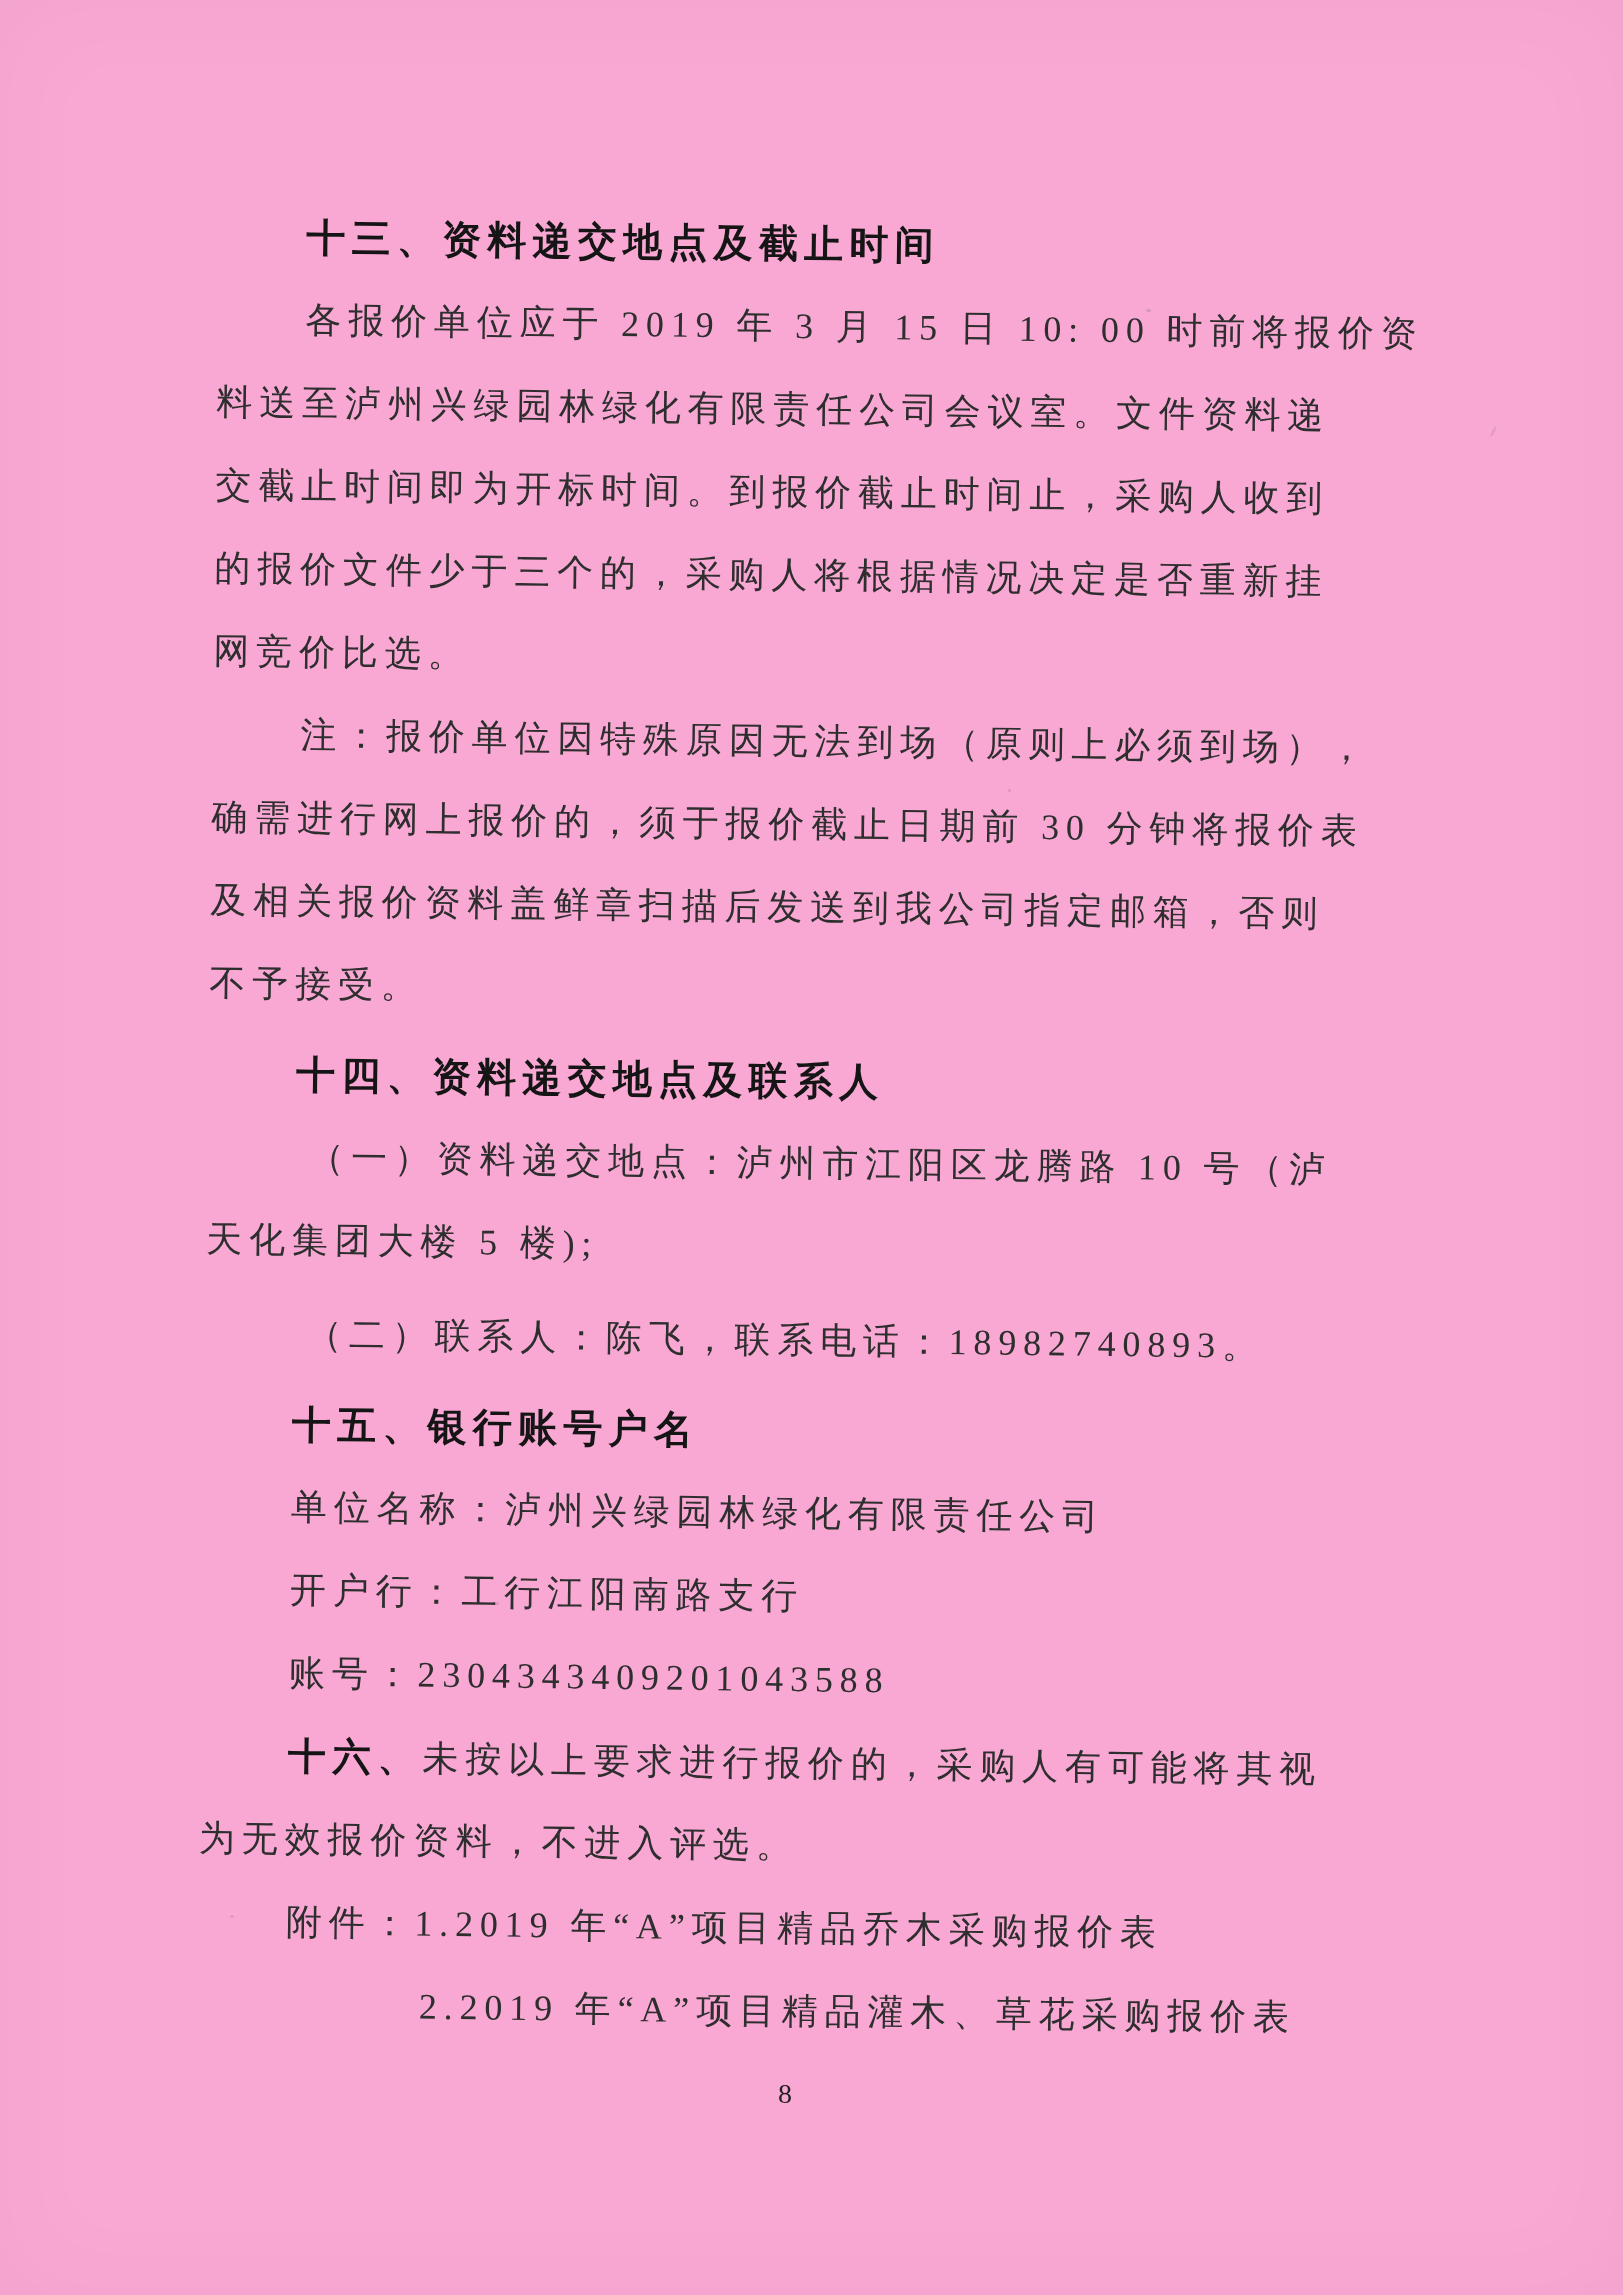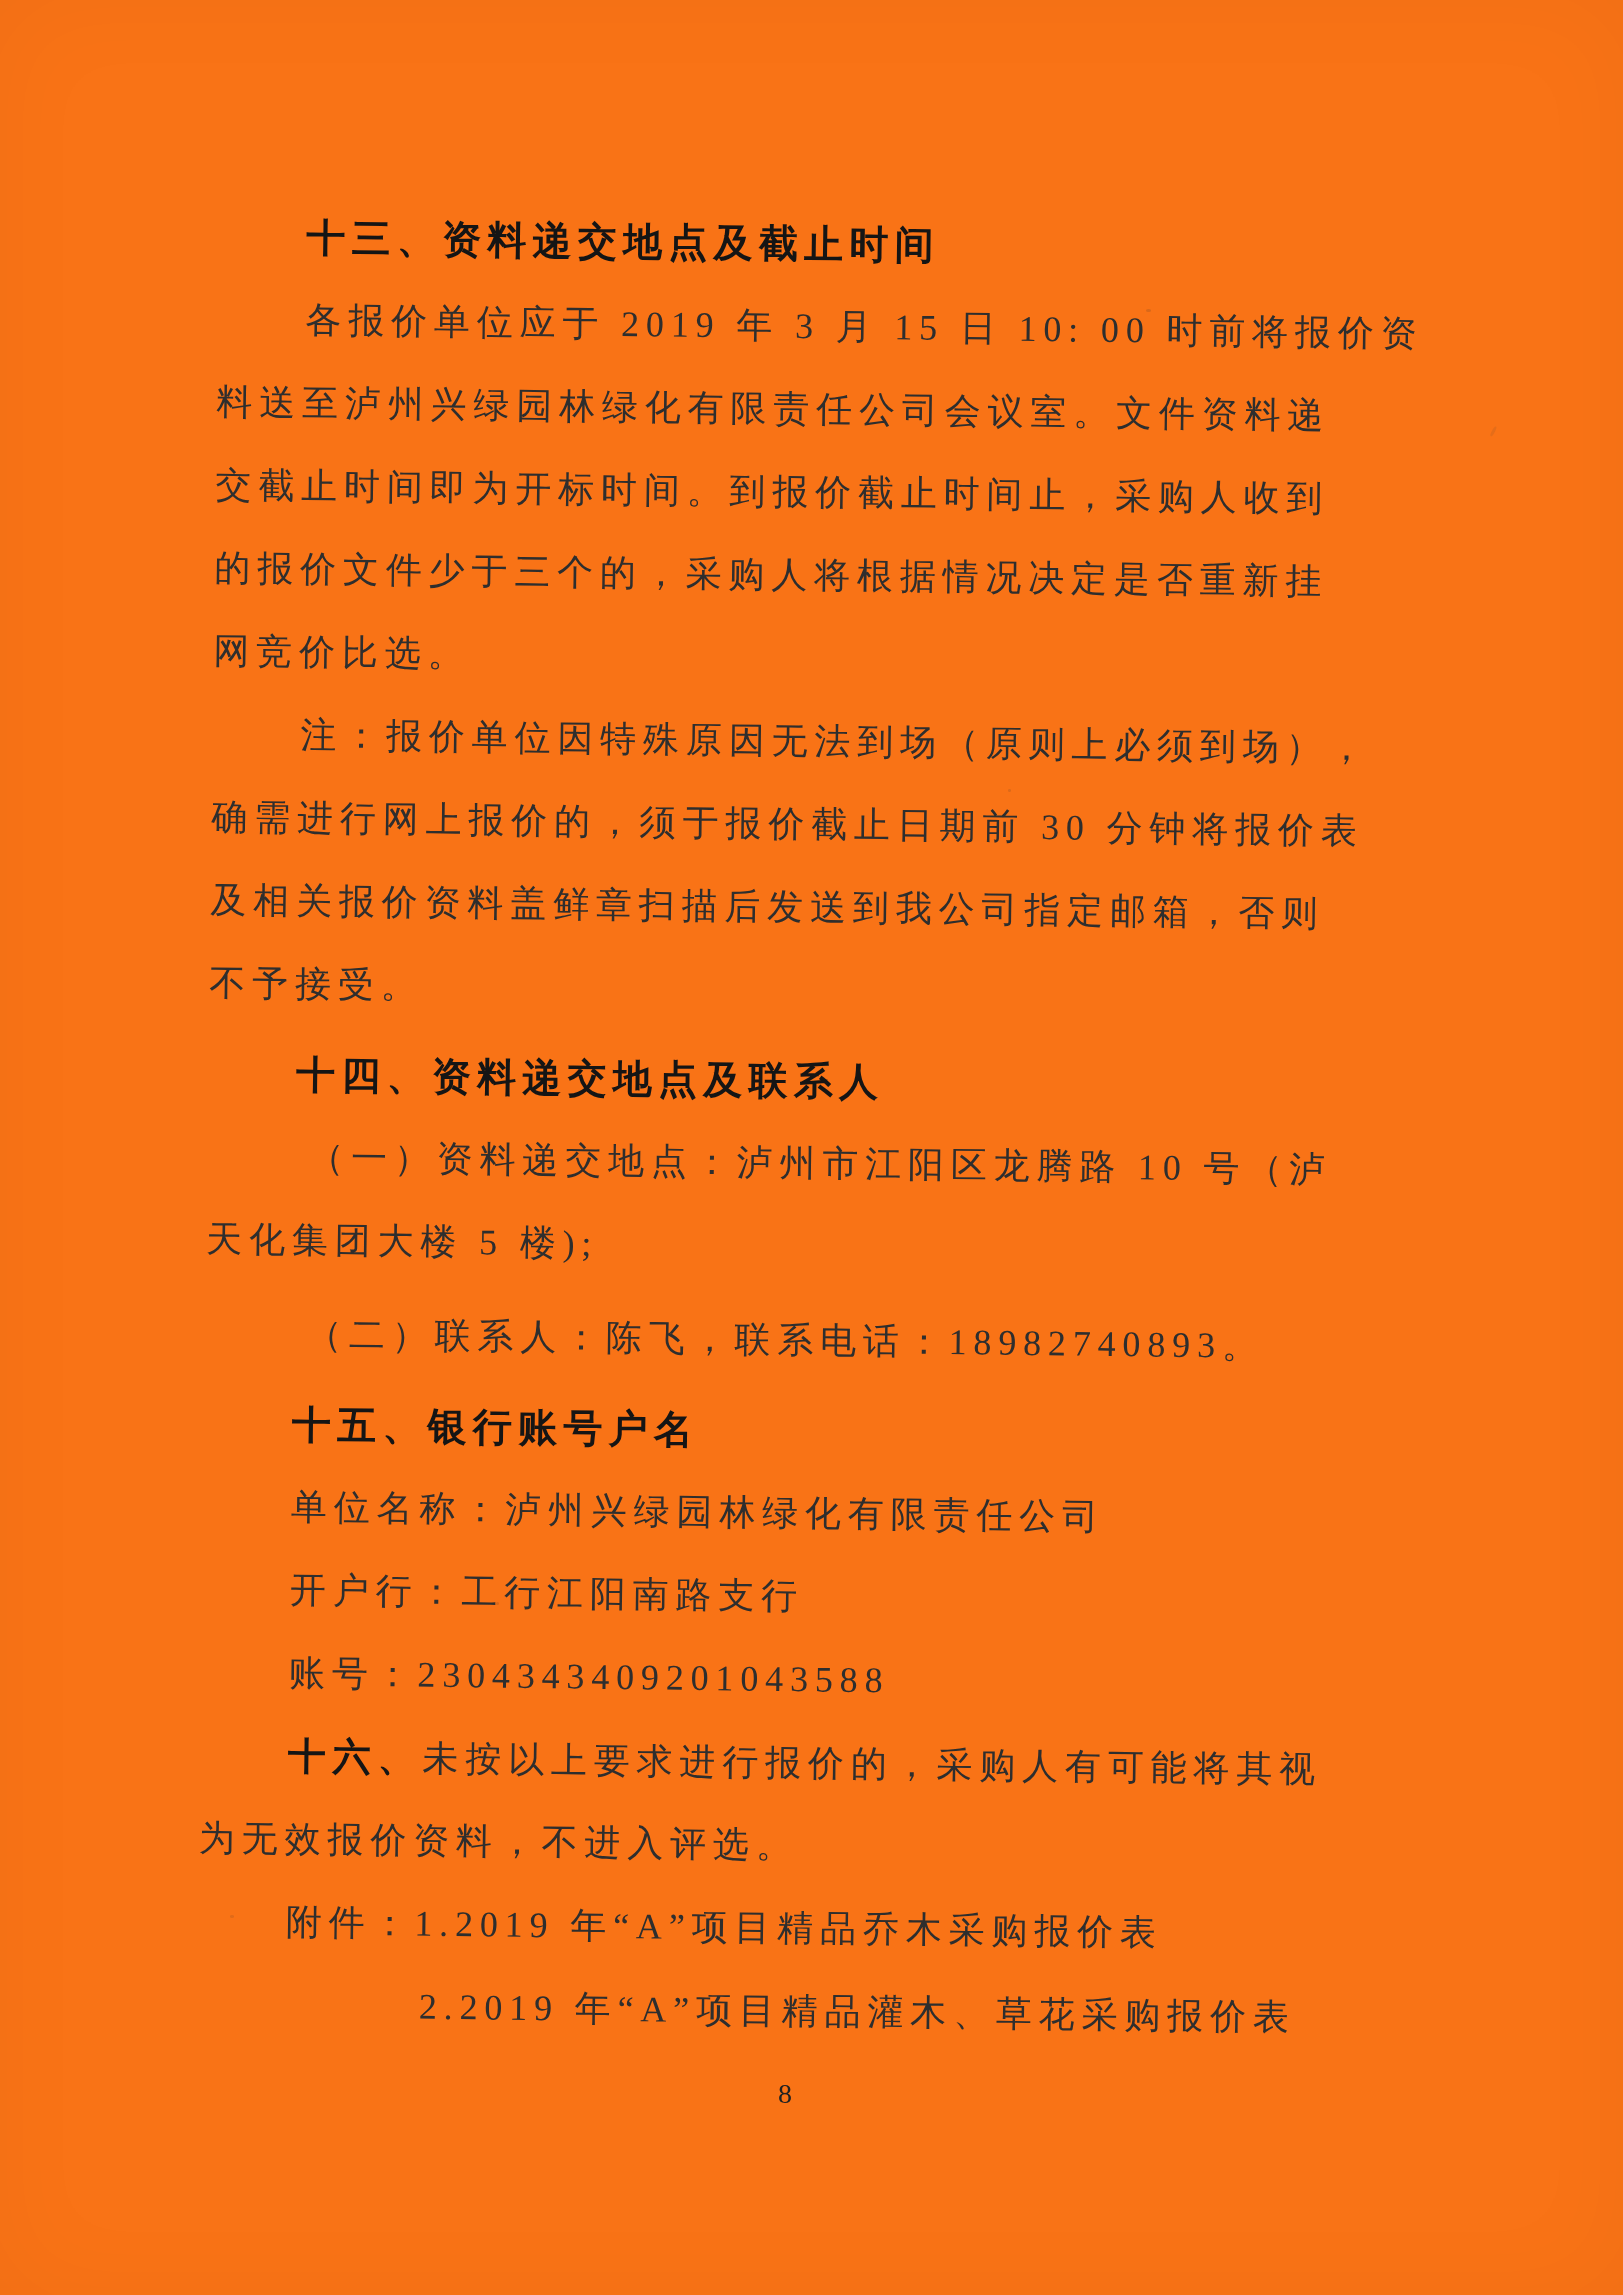--- a/index.html
+++ b/index.html
@@ -6,21 +6,21 @@
   html, body {
     margin: 0;
     padding: 0;
     background: #e8e8e8;
   }
   .sheet {
     position: relative;
     width: 1623px;
     height: 2295px;
     margin: 0 auto;
-    background: #f97316;
+    background: #f9a8d4;
     overflow: hidden;
     box-shadow: inset 0 0 105px rgba(0,0,0,0.035);
     font-family: "Liberation Serif", "DejaVu Serif", serif;
     color: #2e2e2e;
   }
   
   .content {
     position: absolute;
     left: 219px;
     top: 195px;

